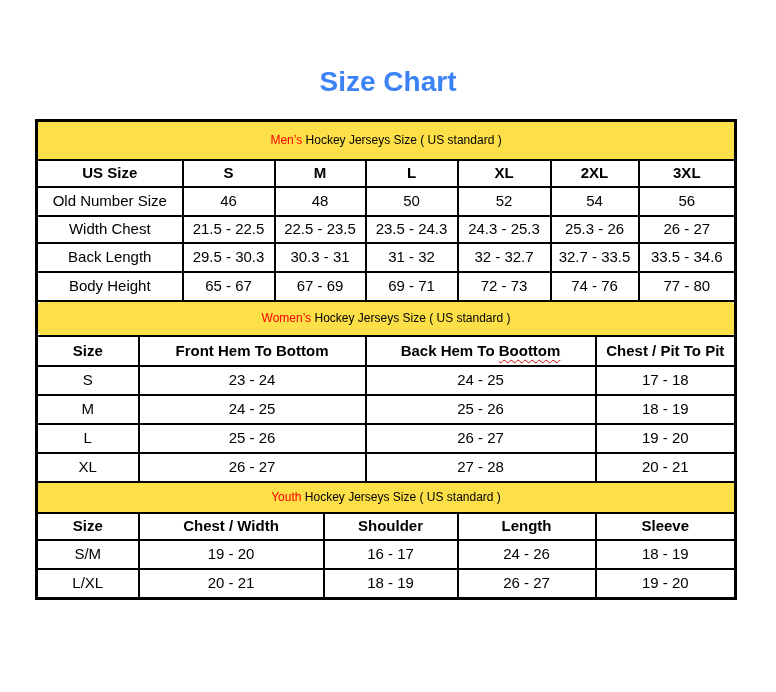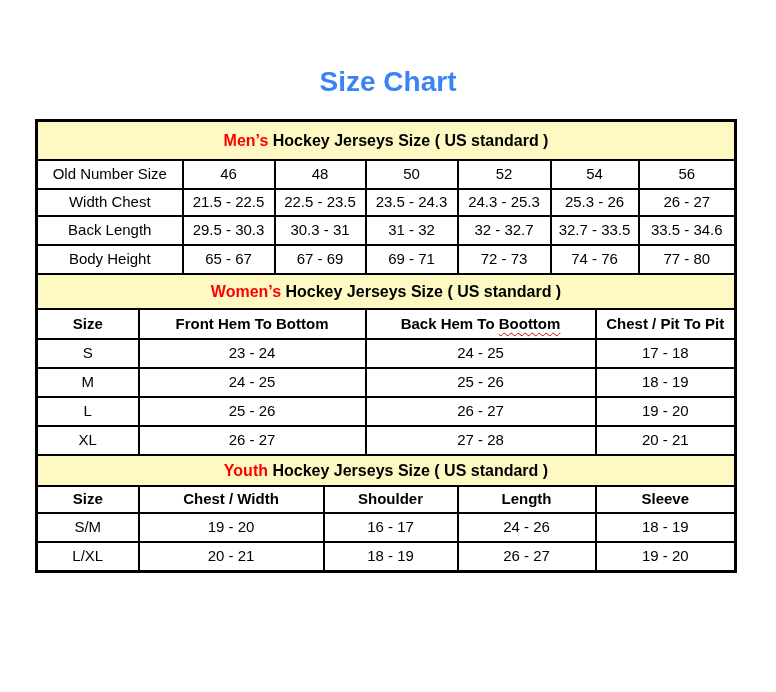--- a/index.html
+++ b/index.html
@@ -16,21 +16,21 @@
   table.size-chart{
     border-collapse:collapse;table-layout:fixed;width:702px;
     border:3px solid #000;
   }
   table.size-chart td,table.size-chart th{
     border:2px solid #000;text-align:center;vertical-align:middle;
     padding:0 2px;color:#000;font-size:15px;line-height:1.1;
     overflow:hidden;white-space:nowrap;
   }
   tr.band td{
-    background:#fef9c3;height:37px;font-weight:bold;font-size:16px;
+    background:#fde047;height:37px;font-weight:normal;font-size:12px;
   }
   tr.band.band-women td{height:33px;border-radius:8px;}
   tr.band.band-youth td{height:29px;margin-top:36px;}
   .band-highlight{color:#ff0000;}
   tr.head th{height:25px;font-weight:bold;}
   tr.head.head-women th{height:28px;}
   tr.data td{height:25px;font-weight:normal;}
   tr.data.tall td{height:27px;}
   td.lbl{font-weight:normal;}
   td.lbl-bold{font-weight:bold;}
@@ -58,20 +58,29 @@
       <col style="width:92px">
         <col style="width:93px">
         <col style="width:45px">
         <col style="width:43px">
         <col style="width:97px">
     </colgroup>
 
     <tbody>
         <tr class="band band-men">
       <td colspan="10"><span class="band-highlight">Men’s</span><span> Hockey Jerseys Size ( US standard )</span></td>
+    </tr>
+    <tr class="head head-men">
+      <th colspan="2">US Size</th>
+      <th>S</th>
+      <th colspan="2">M</th>
+      <th>L</th>
+      <th>XL</th>
+      <th colspan="2">2XL</th>
+      <th>3XL</th>
     </tr>
     <tr class="data tall">
       <td colspan="2" class="lbl">Old Number Size</td>
       <td>46</td>
       <td colspan="2">48</td>
       <td>50</td>
       <td>52</td>
       <td colspan="2">54</td>
       <td>56</td>
     </tr>

